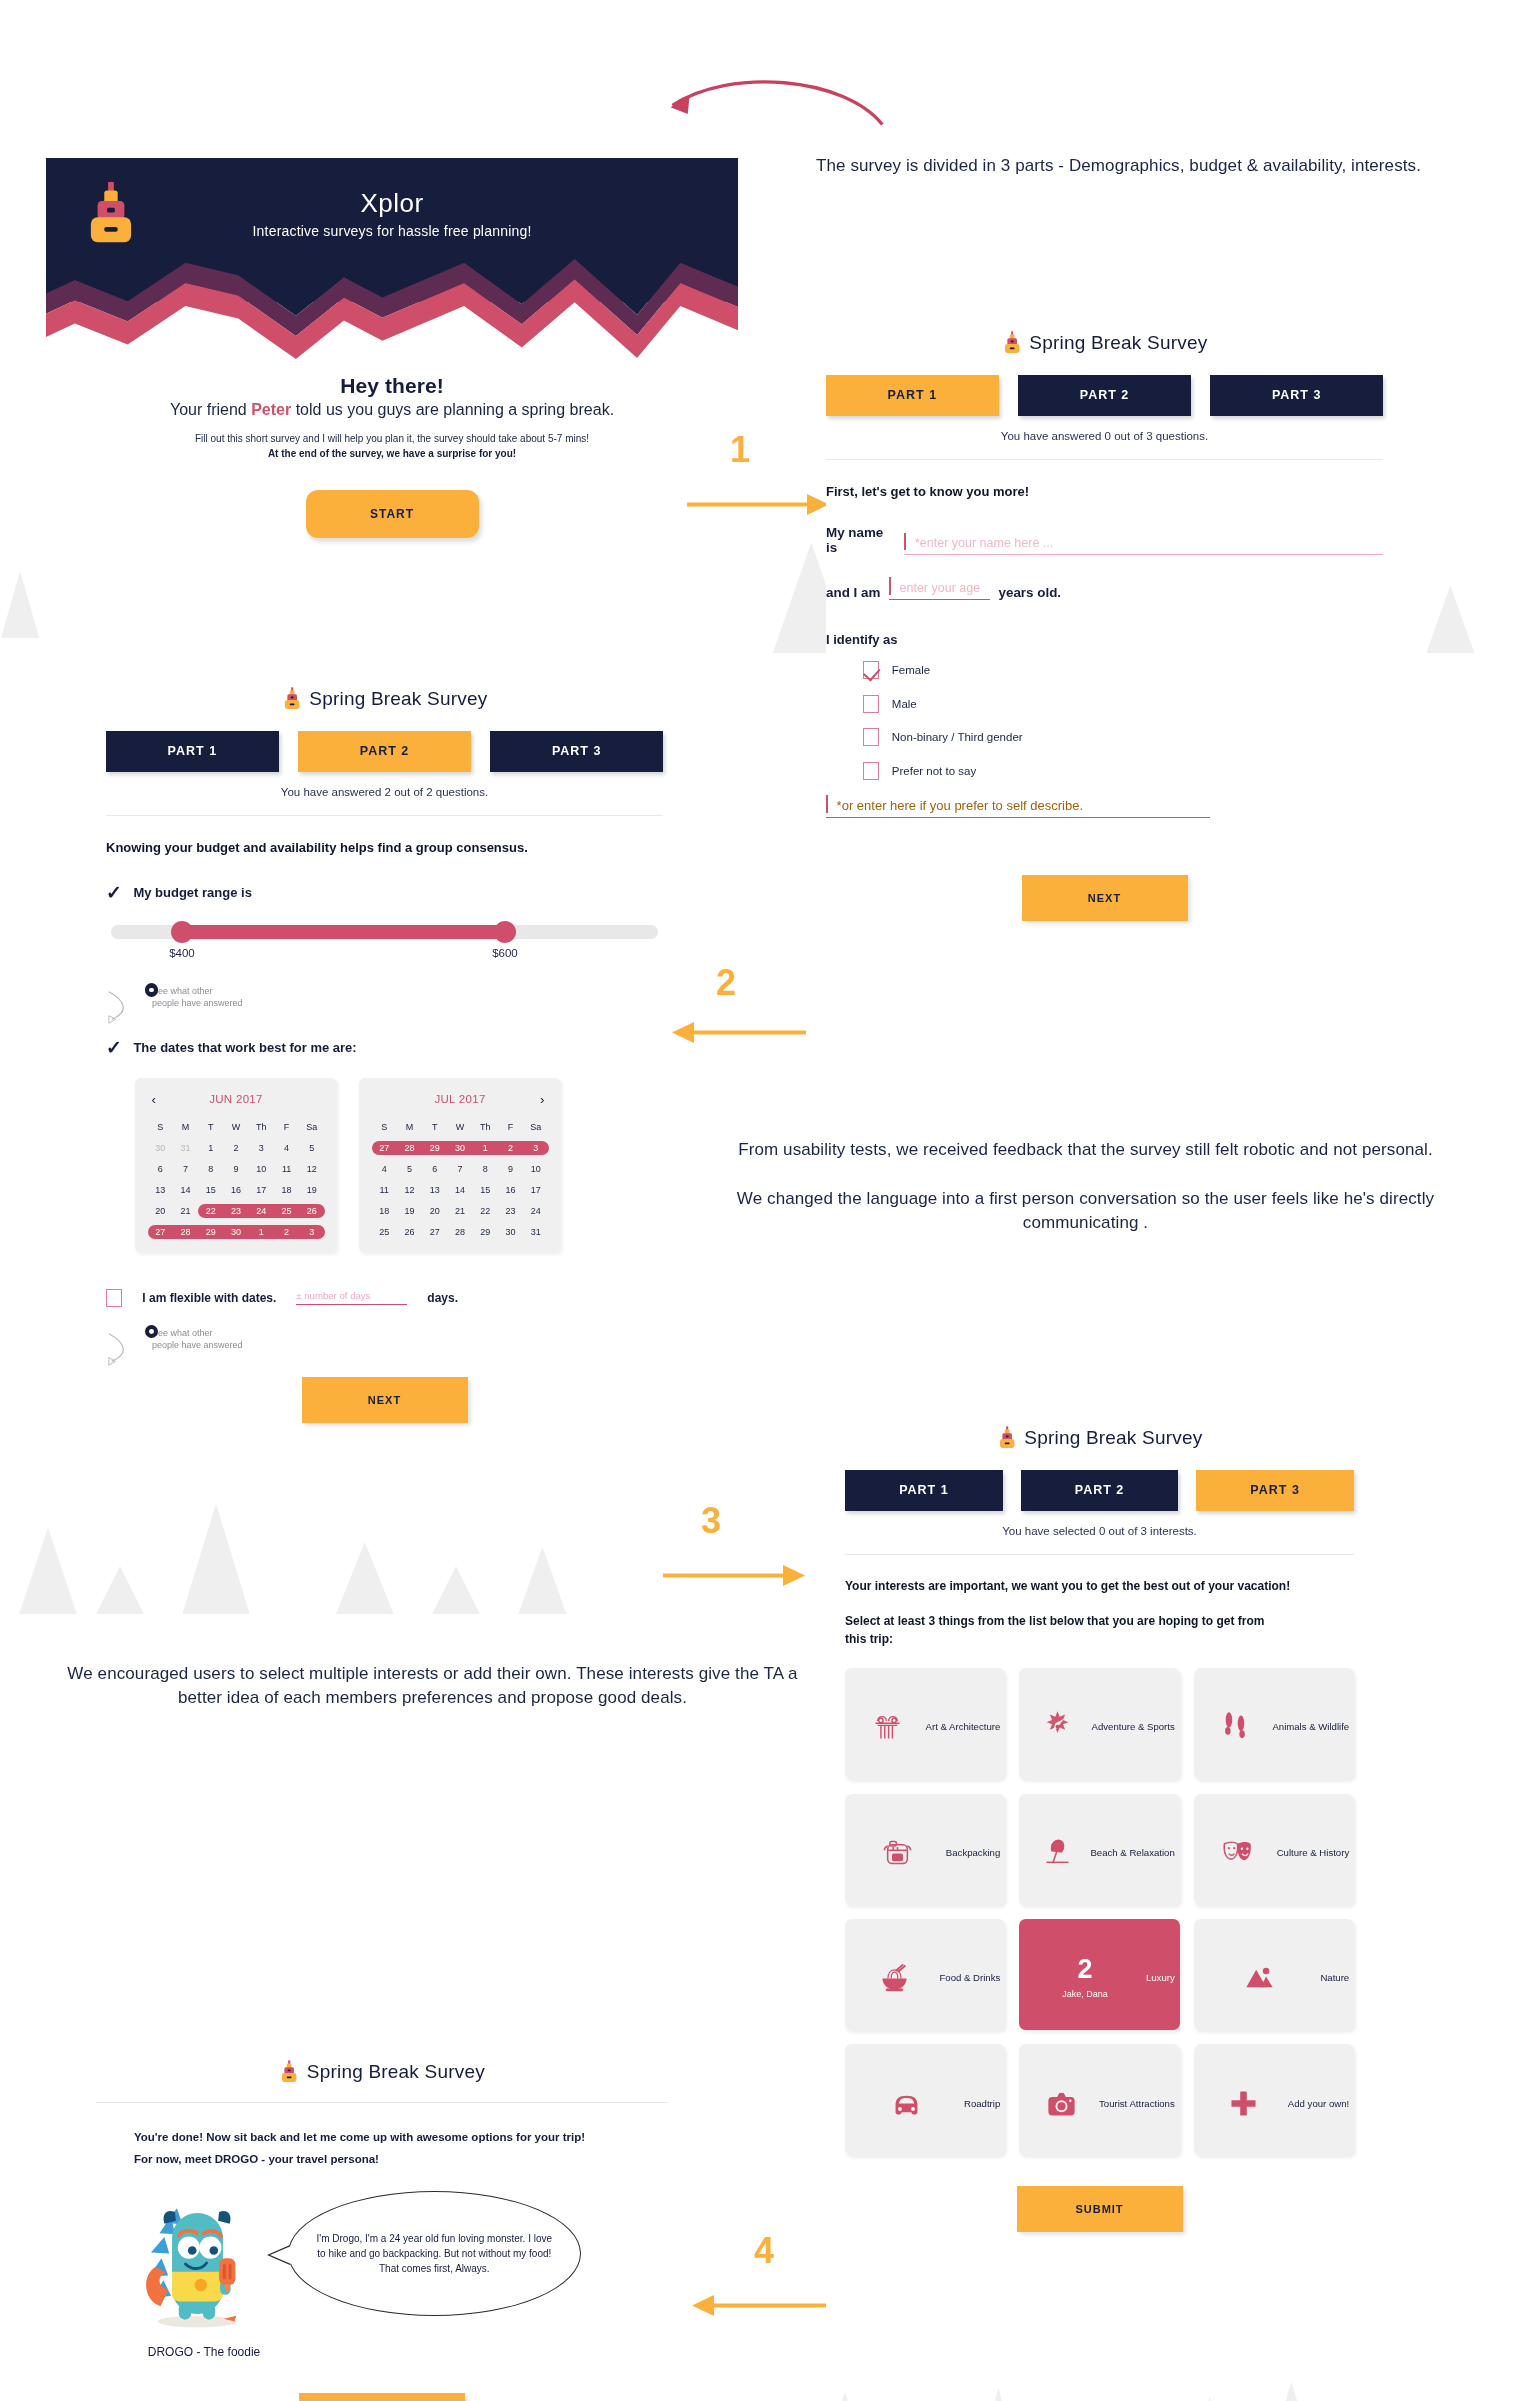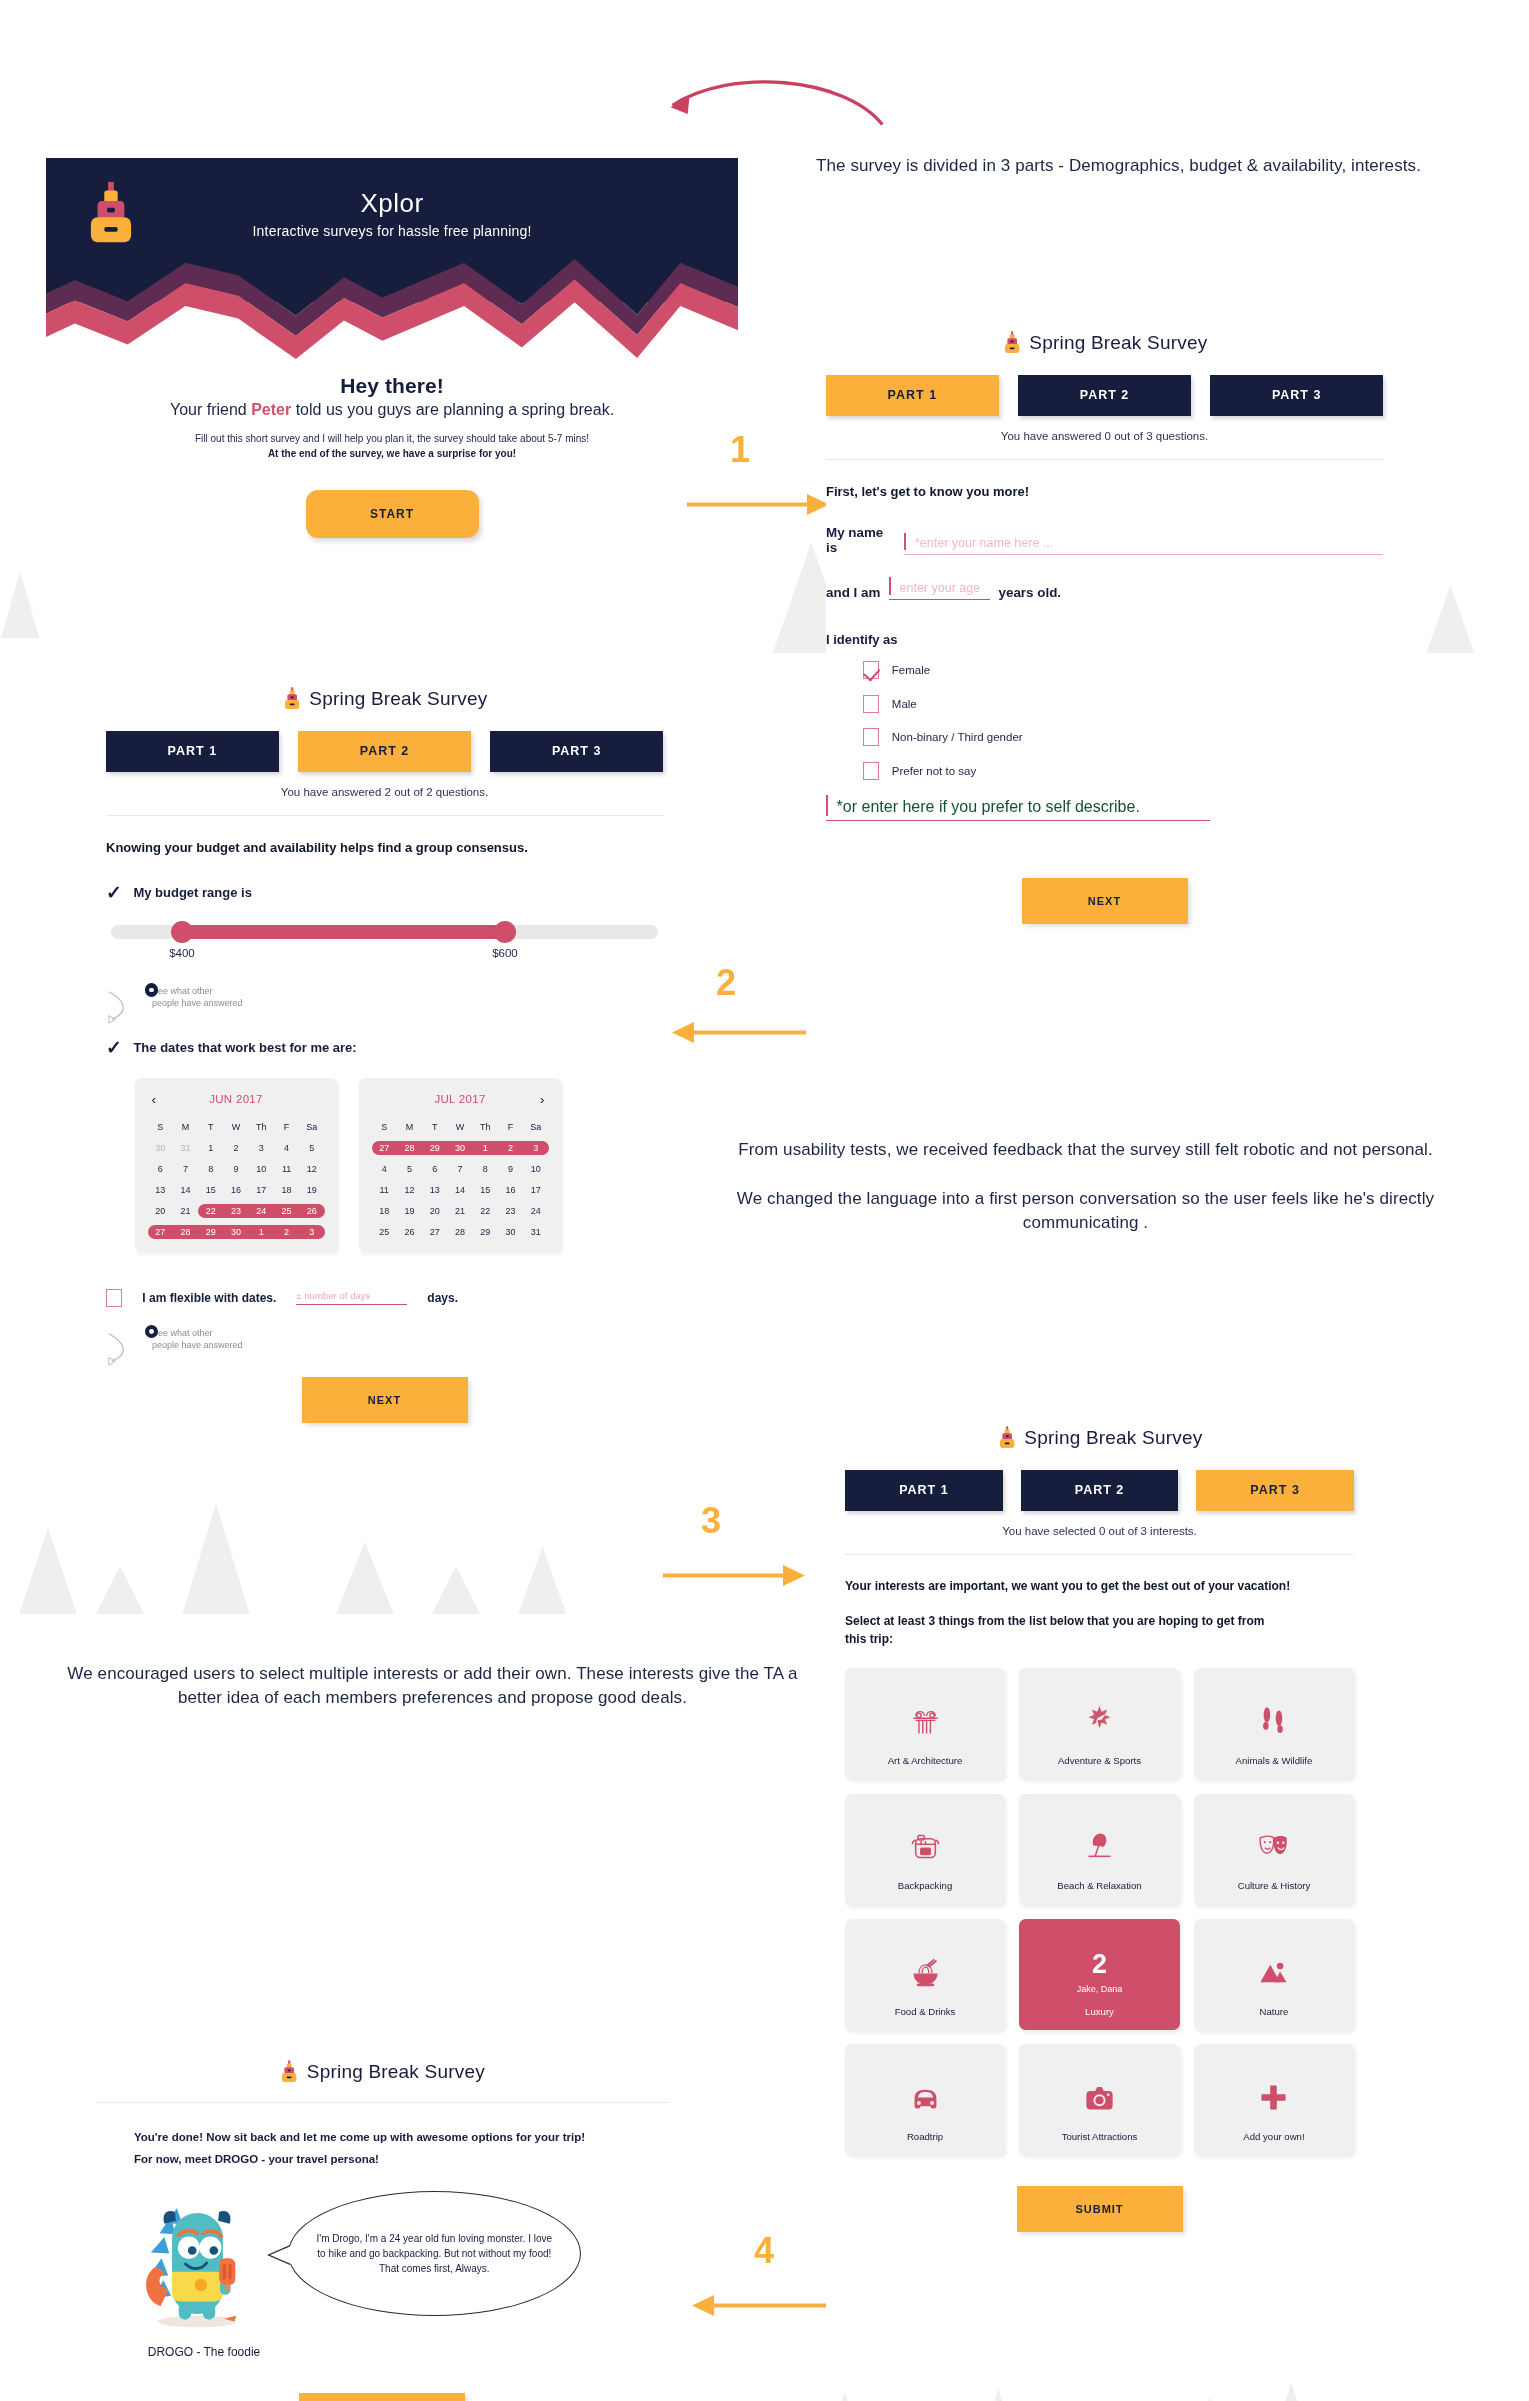--- a/index.html
+++ b/index.html
@@ -96,21 +96,21 @@
     position:relative; flex:0 0 auto; cursor:pointer;
   }
   .cbox.checked::after{
     content:""; position:absolute; left:3.4px; top:2.9px; width:7.7px; height:12.5px;
     border:solid #cf4e69; border-width:0 2.9px 2.9px 0; transform:rotate(42deg);
   }
   .check-lbl { font-size:11.5px; font-weight:300; color:#1b2545; }
 
   .selfdesc {
     margin-top:18px; border-bottom:1px solid #d1506b; position:relative;
-    padding:0 0 4.8px 10.6px; width:384px; color:#14532d; font-size:16px; font-weight:300;
+    padding:0 0 4.8px 10.6px; width:384px; color:#a16207; font-size:13px; font-weight:300;
   }
   .selfdesc::before{ content:""; position:absolute; left:0; top:-2.9px; bottom:4.8px; width:1.9px; background:#d1506b;}
 
   
   .tick { font-size:19px; color:#161d3d; line-height:1; font-weight:700; }
   .q2head { display:flex; align-items:center; gap:11.5px; margin-top:28px; }
   .q2head .t { font-size:13px; font-weight:700; }
   .slider-wrap { margin-top:23px; padding:0 4.8px; }
   .track { position:relative; height:13.4px; background:#e8e8e8; border-radius:6.7px; }
   .range { position:absolute; top:0; bottom:0; background:#cf4e69; border-radius:6.7px; }
@@ -149,21 +149,21 @@
   .days-fill {
     border-bottom:1px solid #cf4e69; min-width:111px; padding-bottom:2.9px;
     color:#f0a8b9; font-size:9.6px; font-weight:300;
   }
 
   
   .int-grid { display:grid; grid-template-columns:repeat(3,1fr); gap:14.4px; margin-top:20px; }
   .tile {
     background:#f0f0f0; border-radius:6.7px; height:111px;
     box-shadow:1.4px 2.4px 3.4px rgba(0,0,0,.07);
-    display:flex; flex-direction:column; align-items:center; justify-content:space-between;
+    display:flex; flex-direction:row; align-items:center; justify-content:space-between;
     padding:20px 4.8px 13.4px; cursor:pointer;
   }
   .tile .ic { flex:1; display:flex; align-items:center; justify-content:center; }
   .tile .nm { font-size:9.6px; font-weight:400; color:#161d3d; text-align:center; }
   .tile.sel { background:#cf4e69; }
   .tile.sel .nm { color:#fff; }
   .tile .cnt { font-size:27px; color:#fff; font-weight:700; line-height:1; }
   .tile .who { font-size:9px; color:#fff; font-weight:300; margin-top:5.8px; }
 
   

